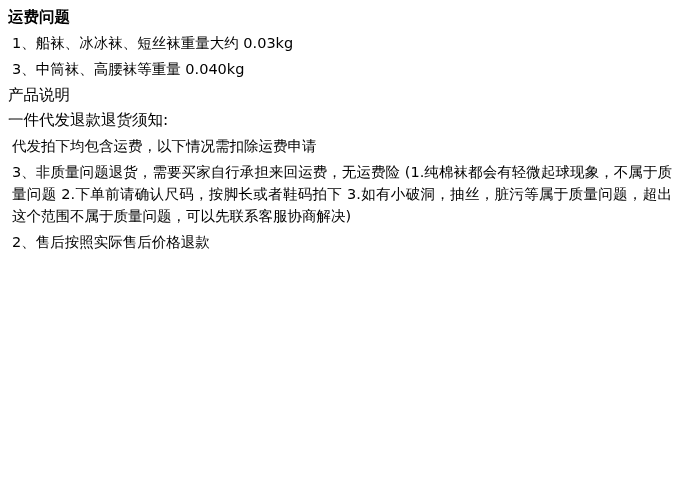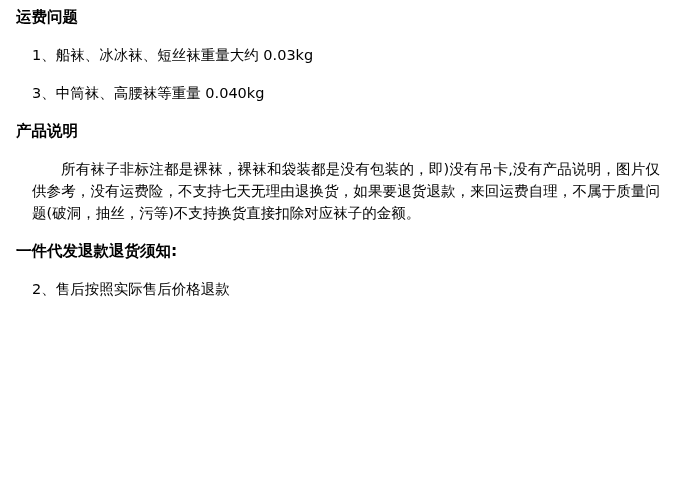--- a/index.html
+++ b/index.html
@@ -11,61 +11,62 @@
     width: 684px;
     height: 478px;
     overflow: hidden;
     font-family: "DejaVu Sans", "Liberation Sans", sans-serif;
     color: #000000;
   }
   .page {
     width: 684px;
     height: 356px;
     box-sizing: border-box;
-    padding: 6px 8px 0 16px;
+    padding: 6px 8px 0 8px;
     position: relative;
   }
   .heading {
     font-weight: bold;
     font-size: 15.5px;
     line-height: 1.42;
     margin: 0 0 1px 0;
     letter-spacing: 0px;
   }
   .heading-2 {
-    font-weight: bold;
+    font-weight: normal;
     font-size: 15.5px;
     line-height: 1.42;
     margin: 3px 0 1px 0;
   }
   .para {
     font-size: 14.5px;
     line-height: 1.52;
-    margin: 16px;
+    margin: 4px;
     text-align: justify;
     text-justify: inter-ideograph;
   }
   .para-indent {
     text-indent: 2em;
   }
 </style>
 </head>
 <body>
 
 <div class="page">
 
   <div>
     <div class="heading">运费问题</div>
     <p class="para">1、船袜、冰冰袜、短丝袜重量大约 0.03kg</p>
     <p class="para">3、中筒袜、高腰袜等重量 0.040kg</p>
   </div>
 
   <div>
     <div class="heading-2">产品说明</div>
-    <p class="para para-indent">所有袜子非标注都是裸袜，裸袜和袋装都是没有包装的，即)没有吊卡,没有产品说明，图片仅供参考，没有运费险，不支持七天无理由退换货，如果要退货退款，来回运费自理，不属于质量问题(破洞，抽丝，污等)不支持换货直接扣除对应袜子的金额。</p>
   </div>
 
   <div>
     <div class="heading-2">一件代发退款退货须知:</div>
+    <p class="para">代发拍下均包含运费，以下情况需扣除运费申请</p>
+    <p class="para">3、非质量问题退货，需要买家自行承担来回运费，无运费险 (1.纯棉袜都会有轻微起球现象，不属于质量问题 2.下单前请确认尺码，按脚长或者鞋码拍下 3.如有小破洞，抽丝，脏污等属于质量问题，超出这个范围不属于质量问题，可以先联系客服协商解决)</p>
     <p class="para">2、售后按照实际售后价格退款</p>
   </div>
 
 </div>
 
 </body></html>

